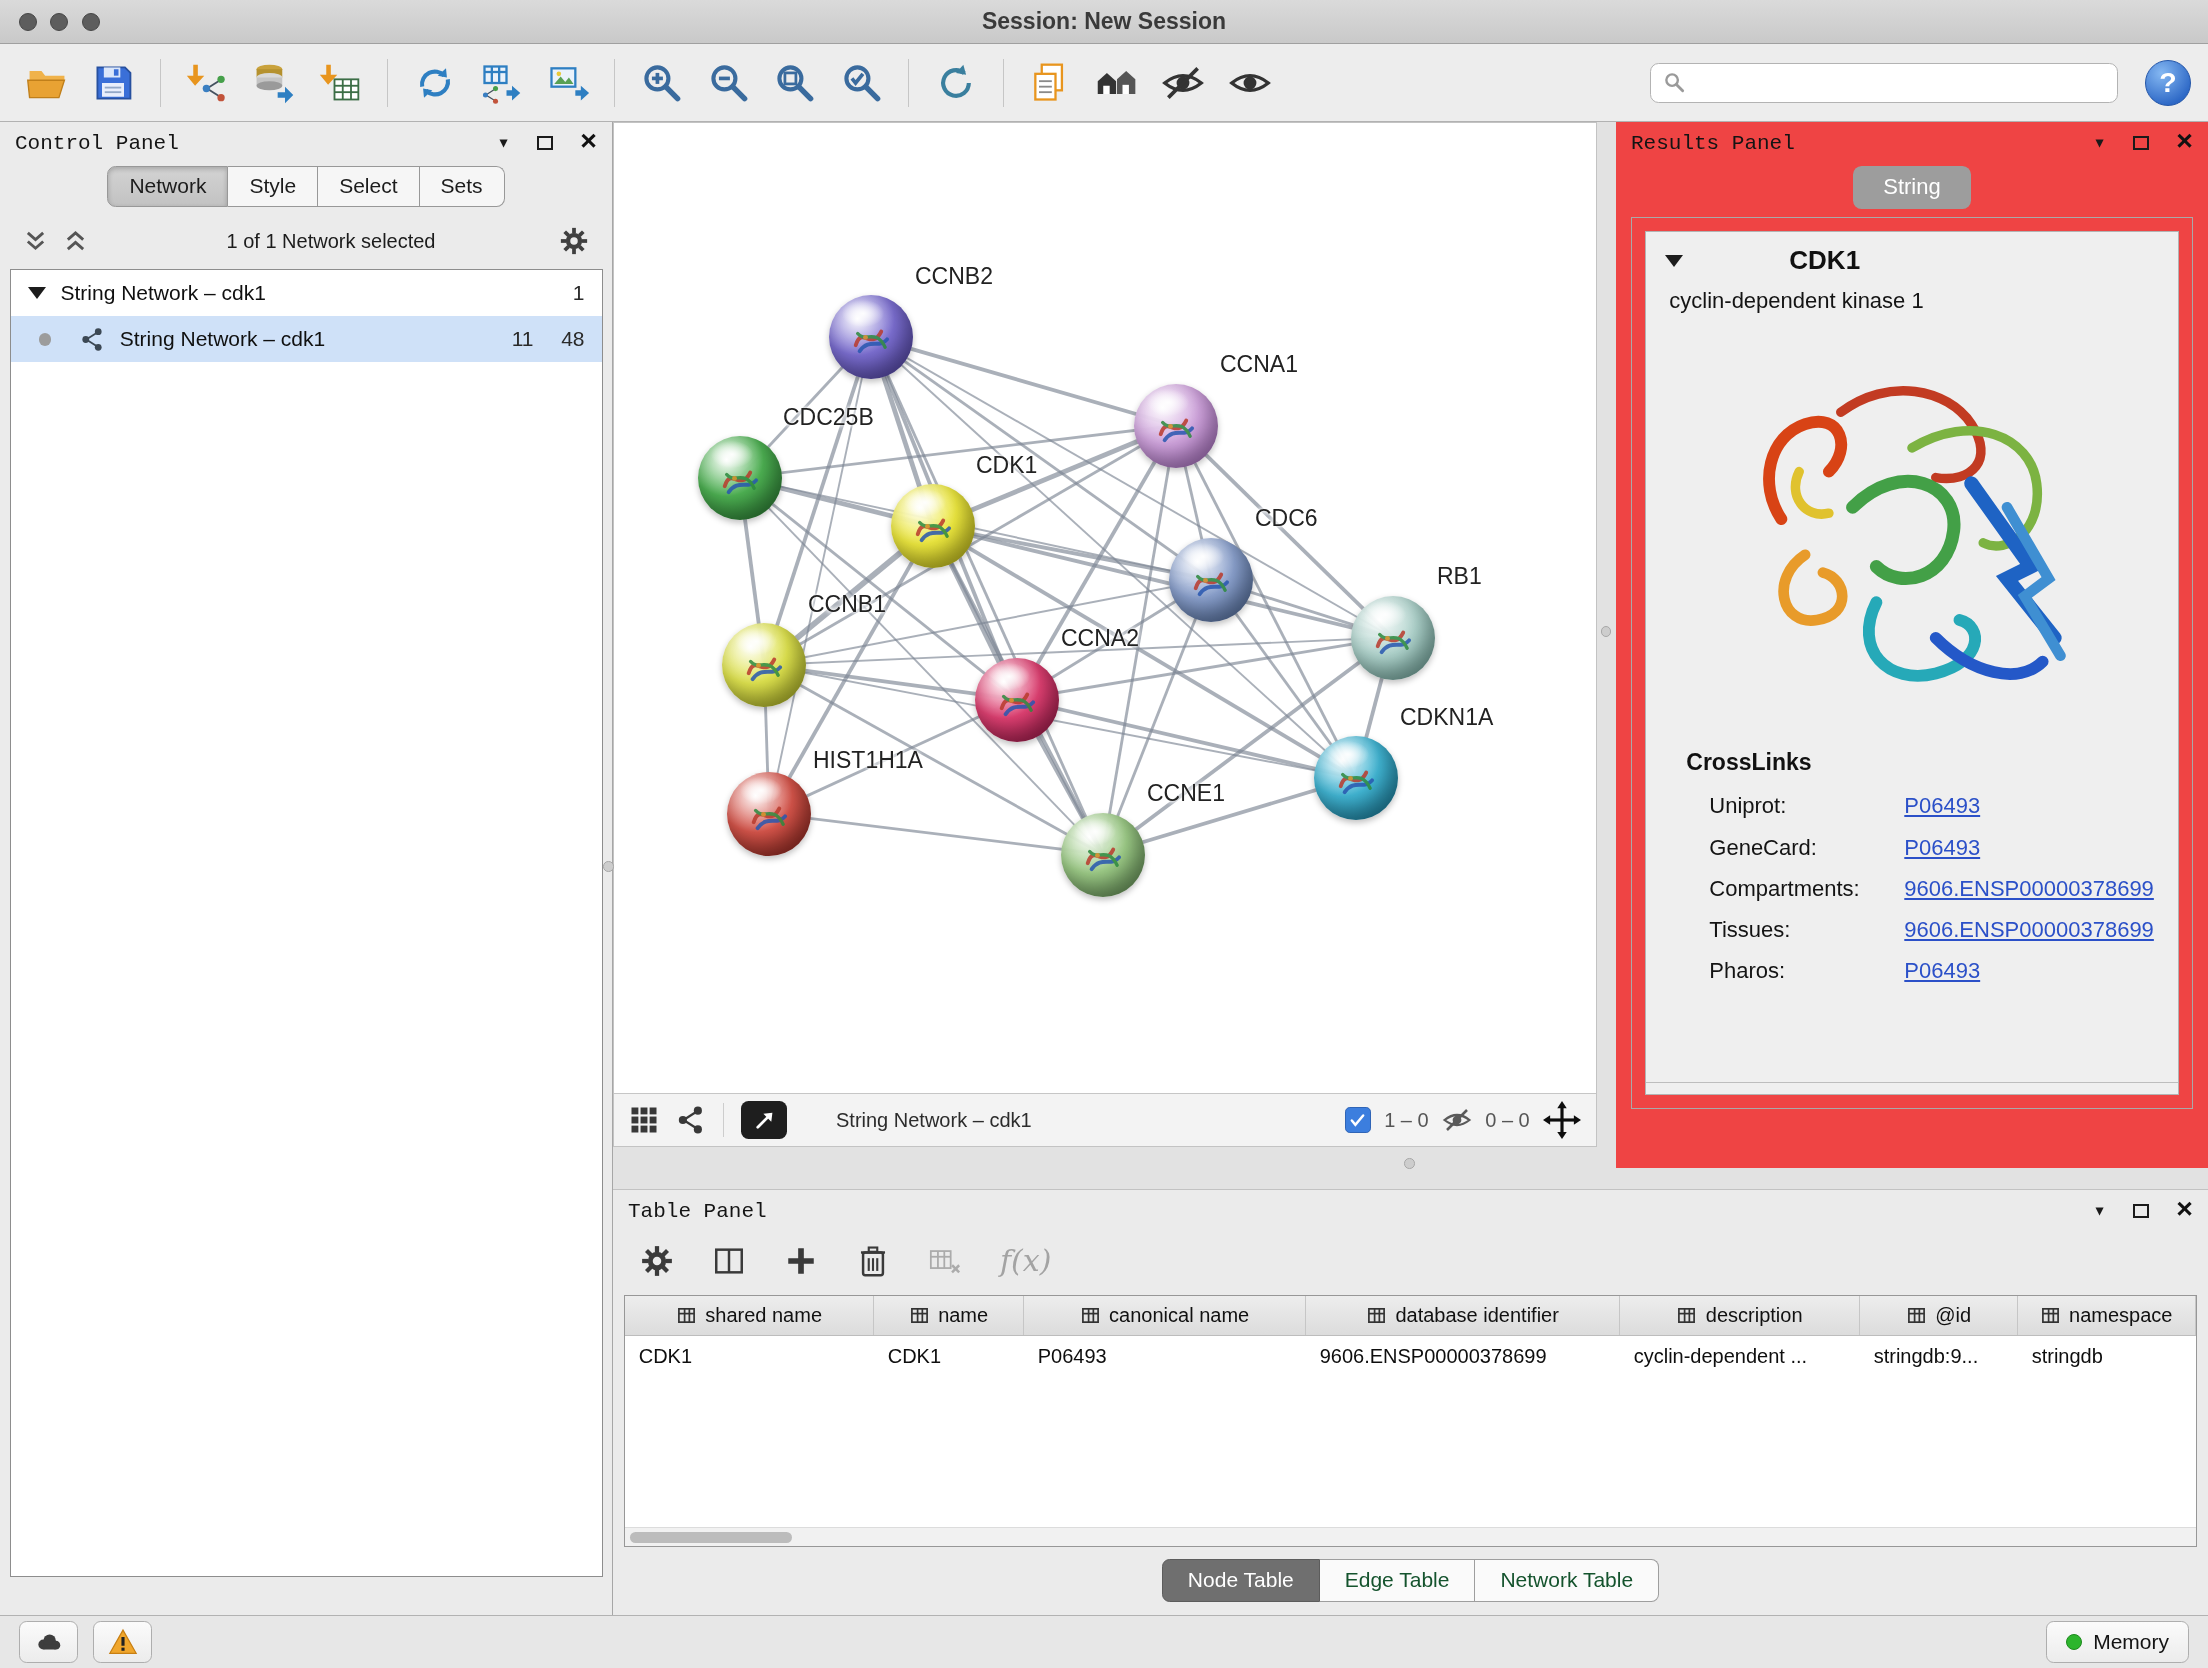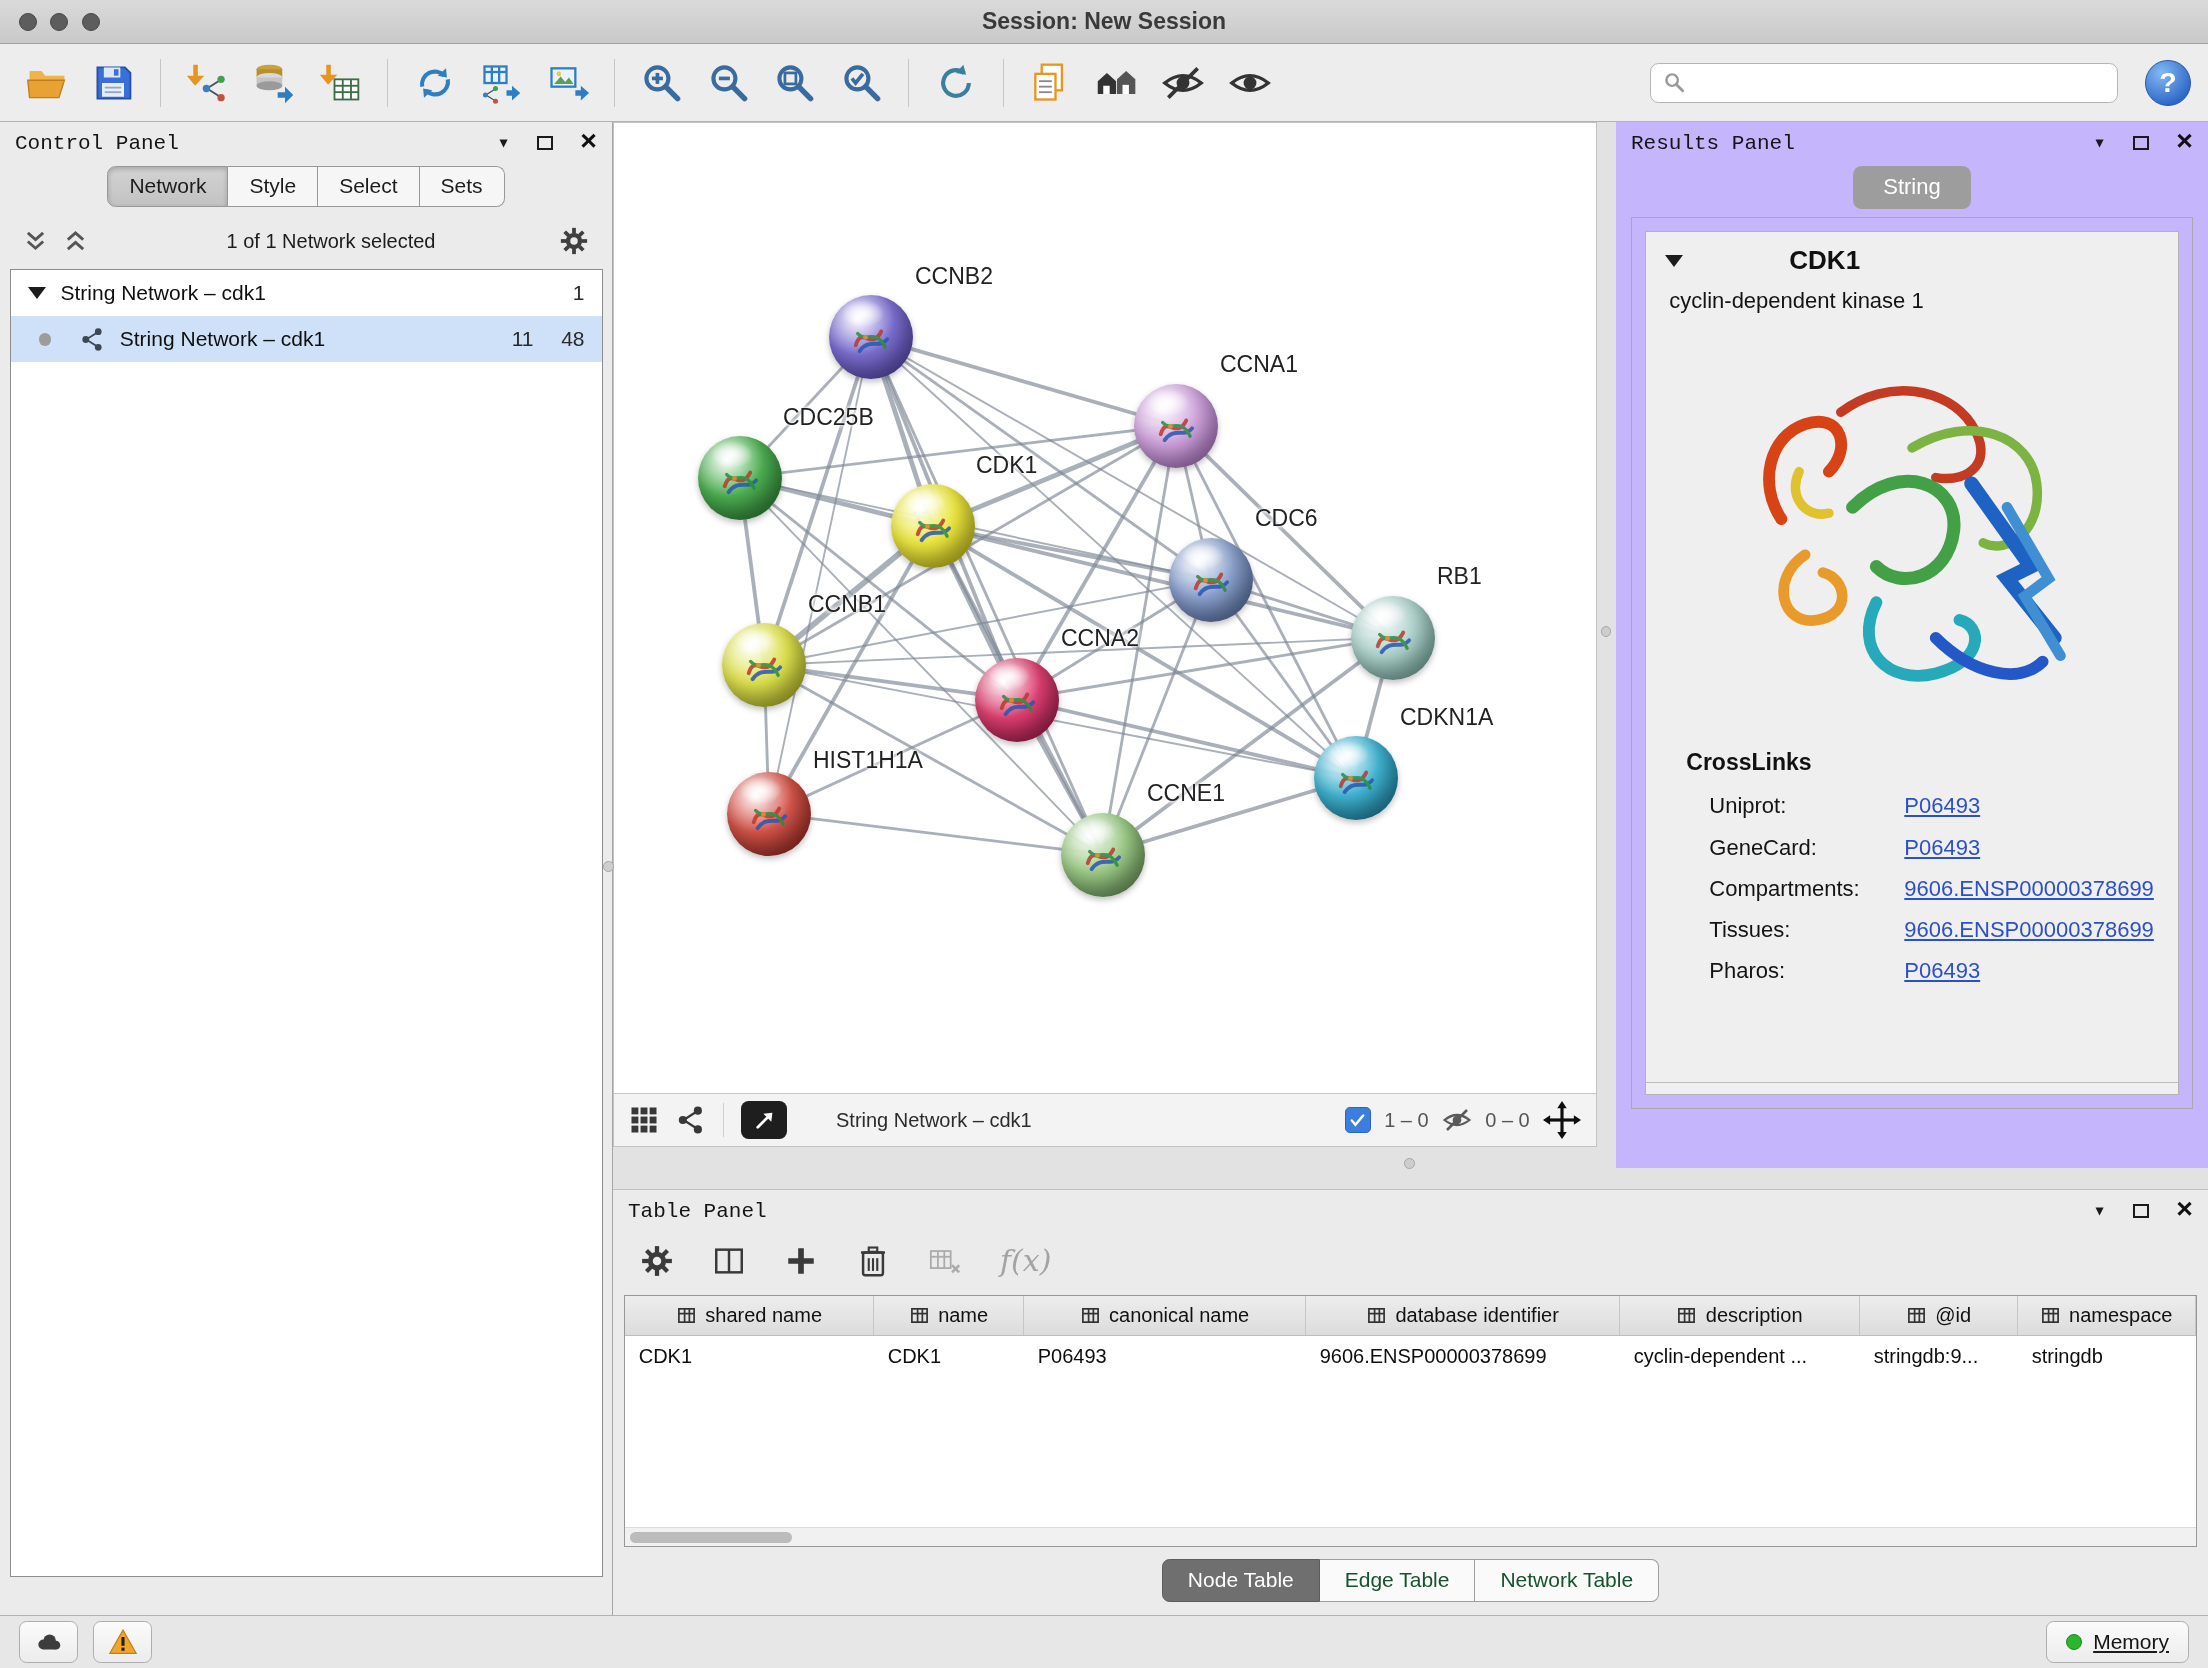--- a/index.html
+++ b/index.html
@@ -116,21 +116,21 @@
   .nb-check { width:26px; height:26px; background:#3c7ede; border:1px solid #2f64b6; border-radius:4.8px; color:#fff;
               font-size:19px; display:flex; align-items:center; justify-content:center; }
   .nb-eyeslash { width:30px; height:30px; color:#5a5a5a; }
   .nb-eyeslash svg { width:100%; height:100%; }
   .nb-cross { width:38px; height:38px; color:#0d0d0d; }
   .nb-cross svg { width:100%; height:100%; }
 
   .vsplit { width:19px; position:relative; }
 
   
-  .results-panel { flex:1; background:#c4b5fd; display:flex; flex-direction:column; }
+  .results-panel { flex:1; background:#ef4444; display:flex; flex-direction:column; }
   .rp-tabrow { display:flex; justify-content:center; padding:1.9px 0 7.6px; flex:none; }
   .rp-tab { background:#9d9d9d; color:#fff; font-size:22px; padding:8.6px 30px; border-radius:8.6px; }
   .rp-box { flex:1; margin:0 15px 59px 15px; border:1.9px solid #a9a9a9; display:flex; flex-direction:column; padding:13.3px; }
   .rp-buttons { display:flex; justify-content:center; gap:38px; padding:11.4px 0 21px; flex:none; }
   .rp-btn { font-size:22px; padding:8.6px 27px; border:1px solid #979797; border-radius:8.6px;
             background:linear-gradient(#fdfdfd,#ebebeb); color:#141414; }
   .rp-card { flex:1; border:1.9px solid #b3b3b3; background:#efefef; display:flex; flex-direction:column; }
   .rp-card-header { display:flex; align-items:center; padding:13.3px 19px 7.6px; }
   .rp-card-title { font-size:26px; font-weight:bold; margin-left:91px; color:#111; }
   .rp-sub { font-size:22px; padding:3.8px 23px 0; color:#141414; }
@@ -159,21 +159,21 @@
   .tp-td { font-size:20px; color:#0e0e0e; padding:0 13.3px; white-space:nowrap; overflow:hidden; flex:none; }
   .tp-hscroll { height:19px; background:#f1f1f1; border-top:1px solid #dcdcdc; position:relative; flex:none; }
   .tp-thumb { position:absolute; left:4.8px; top:3.8px; width:162px; height:11.4px; border-radius:5.7px; background:#bcbcbc; }
   .tp-tabs { display:flex; justify-content:center; padding:11.4px 0 13.3px; flex:none; }
   .tp-tab { font-size:21px; padding:8.6px 25px; border:1px solid #9e9e9e; border-left:none; background:#fafafa; color:#14532d; }
   .tp-tab:first-child { border-left:1px solid #9e9e9e; border-radius:7.6px 0 0 7.6px; }
   .tp-tab:last-child { border-radius:0 7.6px 7.6px 0; }
   .tp-tab.selected { background:#6f6f6f; color:#fff; border-color:#5c5c5c; }
 
   
-  .statusbar { height:53px; background:#e7e7e7; border-top:1px solid #b2b2b2; display:flex; align-items:center; padding:0 19px; gap:15px;text-decoration:underline; }
+  .statusbar { height:53px; background:#e7e7e7; border-top:1px solid #b2b2b2; display:flex; align-items:center; padding:0 19px; gap:15px; }
   .sb-btn { height:42px; min-width:59px; border:1px solid #aeaeae; border-radius:7.6px;
             background:linear-gradient(#fbfbfb,#ececec); display:flex; align-items:center; justify-content:center; }
   .sb-btn svg { width:30px; height:30px; }
   .memory-btn { margin-left:auto; height:42px; border:1px solid #aeaeae; border-radius:7.6px;
             background:linear-gradient(#fbfbfb,#ececec); display:flex; align-items:center; gap:11.4px; padding:0 19px; font-size:21px; color:#141414; }
   .mem-dot { width:16px; height:16px; border-radius:50%; background:#2db52d; border:1px solid #1d8a1d; }
 </style>
 </head>
 <body>
 

